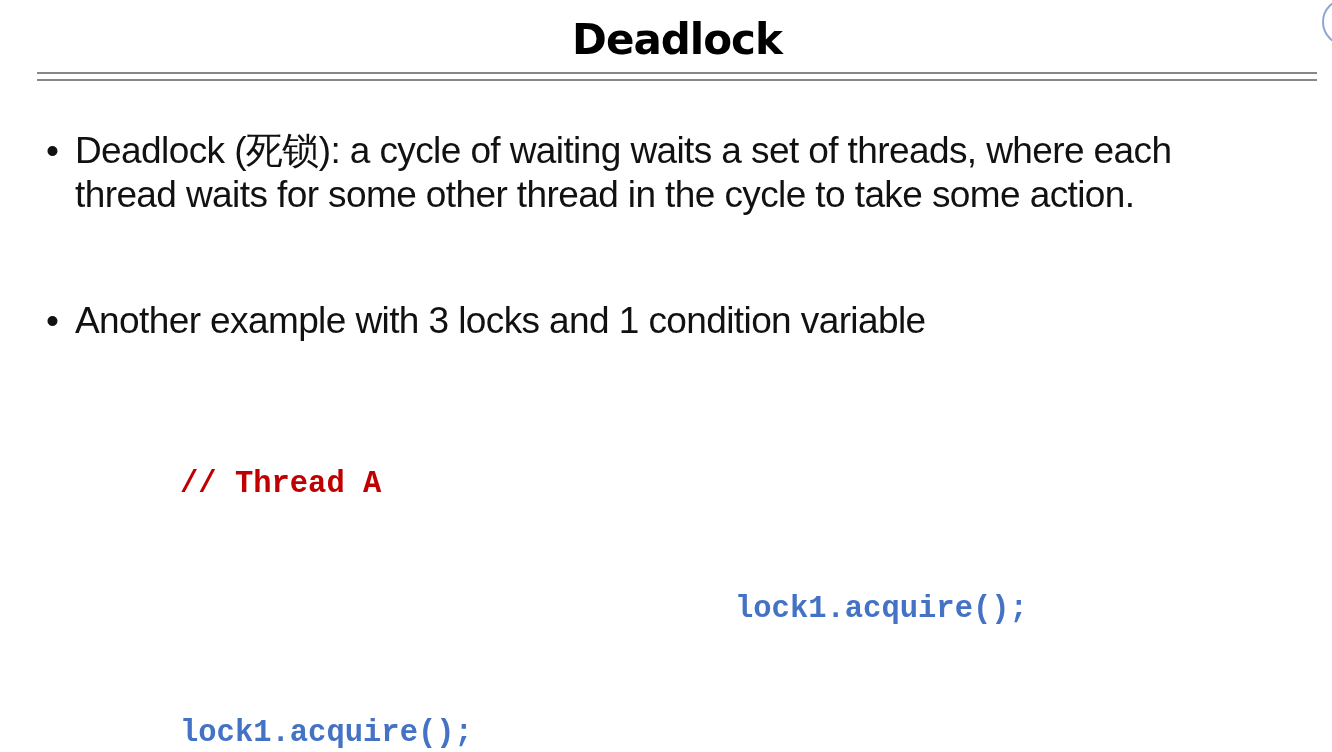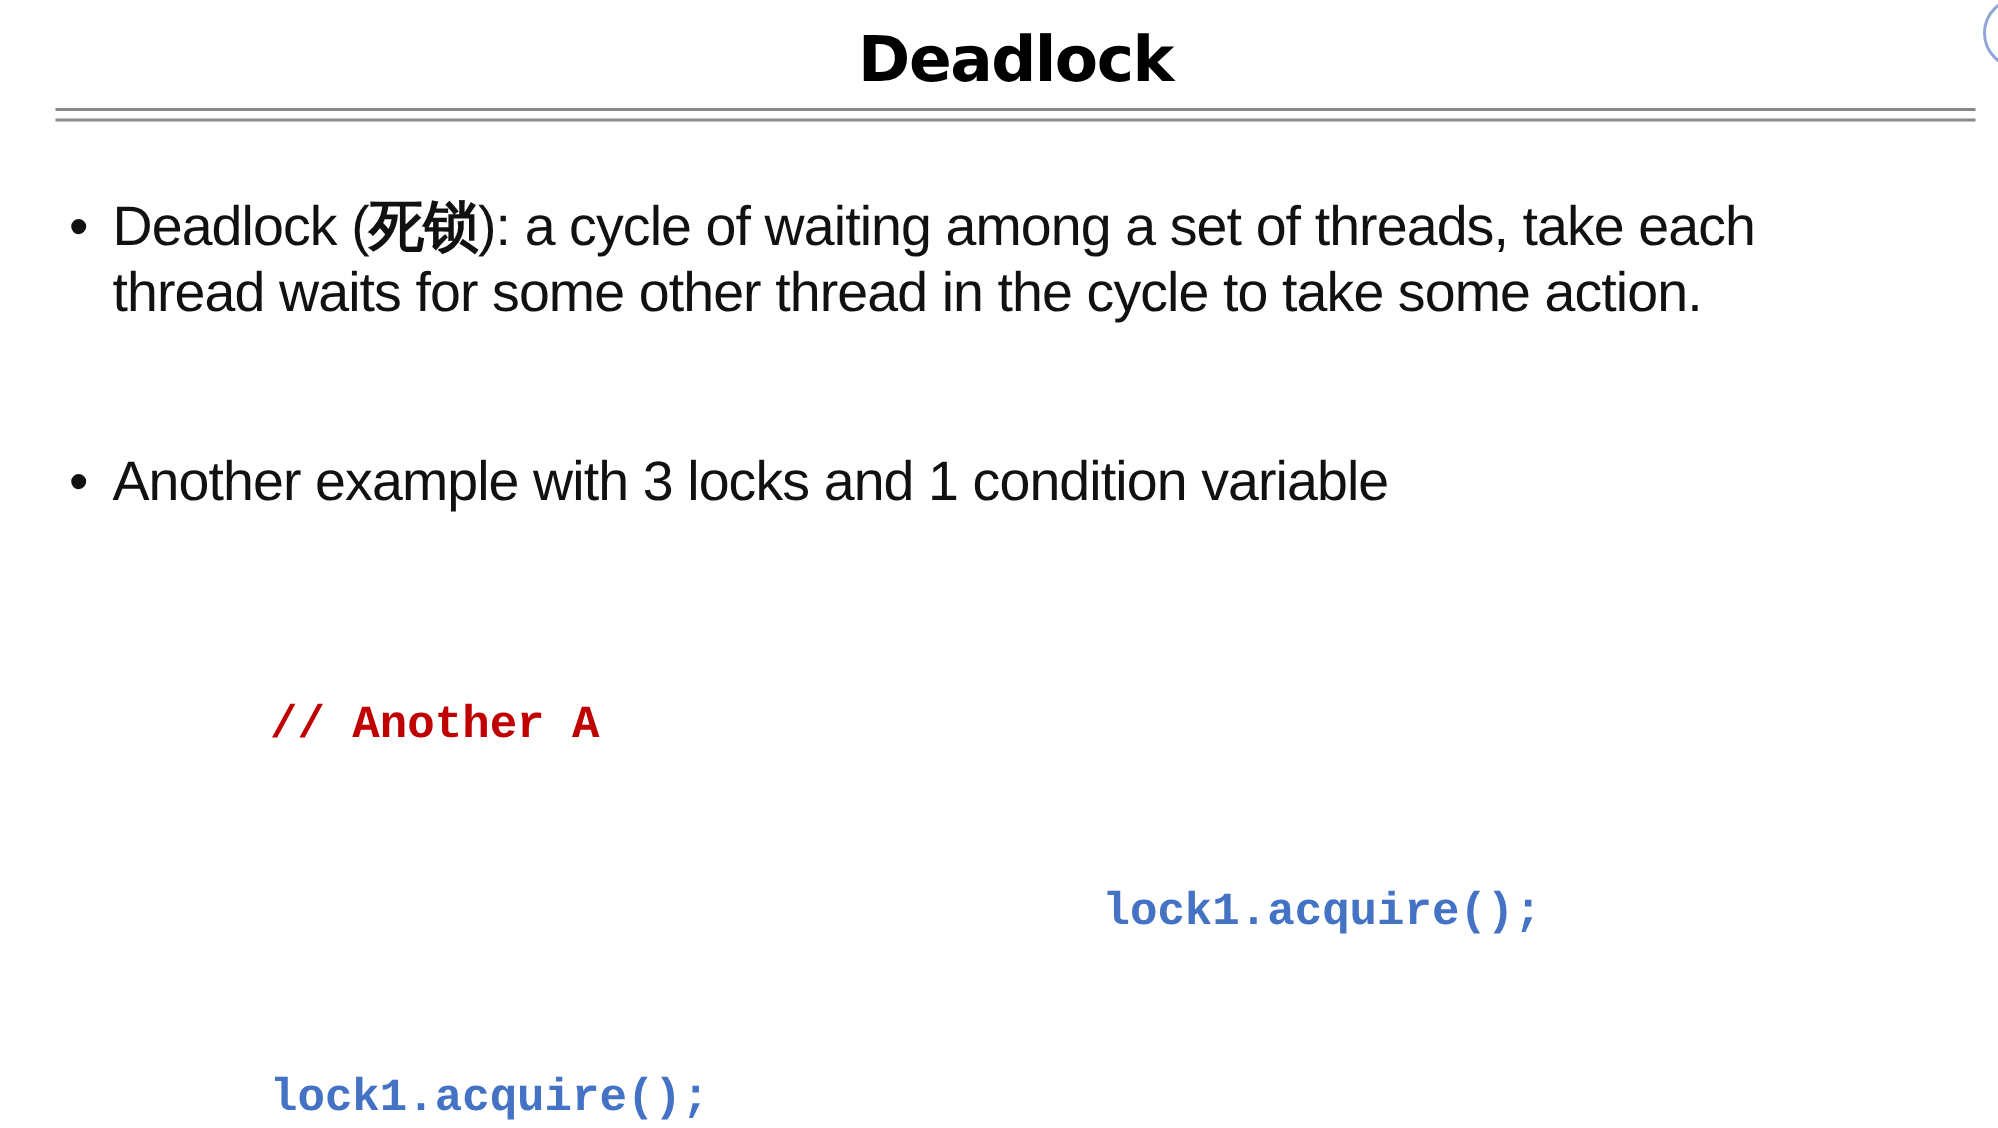--- a/index.html
+++ b/index.html
@@ -3,47 +3,47 @@
 <meta charset="utf-8">
 <style>
   html, body { margin:0; padding:0; background:#fff; }
   body { width:1332px; height:752px; position:relative; overflow:hidden; font-family:"Liberation Sans", sans-serif; color:#000; }
   .title { position:absolute; left:0; width:1354px; top:14px; text-align:center; font-family:"DejaVu Sans", sans-serif; font-weight:bold; font-size:42px; letter-spacing:-1px; line-height:52px; }
   .rule { position:absolute; left:37px; width:1280px; height:0; border-top:2px solid #888; }
   .logo { position:absolute; left:1322px; top:-2px; width:48px; height:48px; border-radius:50%; border:2px solid #8fa6d6; box-sizing:border-box; }
   .bullet { position:absolute; left:46px; font-size:37px; line-height:44px; font-family:"Liberation Sans", sans-serif; color:#111; }
   .bullet .dot { position:absolute; left:0; top:0; }
   .bullet .txt { position:absolute; left:29px; top:0; white-space:nowrap; letter-spacing:-0.6px; }
-  .cjk { font-weight:bold; }
+  .cjk { font-weight:normal; }
   .code { position:absolute; font-family:"Liberation Mono", monospace; font-weight:bold; font-size:30.5px; line-height:41.5px; white-space:pre; }
   .red { color:#C00000; }
   .blue { color:#4472C4; }
 </style>
 </head>
 <body>
 
 <div>
   <div class="title">Deadlock</div>
   <div class="logo"></div>
   <div class="rule" style="top:72px;"></div>
   <div class="rule" style="top:79px;"></div>
 
   <div class="bullet" style="top:129px;">
     <span class="dot">•</span>
-    <span class="txt"><span>Deadlock (</span><span class="cjk">死锁</span><span>): a cycle of waiting among a set of threads, take each</span></span>
+    <span class="txt"><span>Deadlock (</span><span class="cjk">死锁</span><span>): a cycle of waiting waits a set of threads, where each</span></span>
     <span class="txt" style="top:44px;text-align:right;">thread waits for some other thread in the cycle to take some action.</span>
   </div>
 
   <div class="bullet" style="top:299px;">
     <span class="dot">•</span>
     <span class="txt">Another example with 3 locks and 1 condition variable</span>
   </div>
 
   <div class="code" style="left:180px; top:381px;">
-    <div class="red">// Another A</div>
+    <div class="red">// Thread A</div>
     <div>&nbsp;</div>
     <div class="blue">lock1.acquire();</div>
     
     
     
     
     
     
   </div>
 

